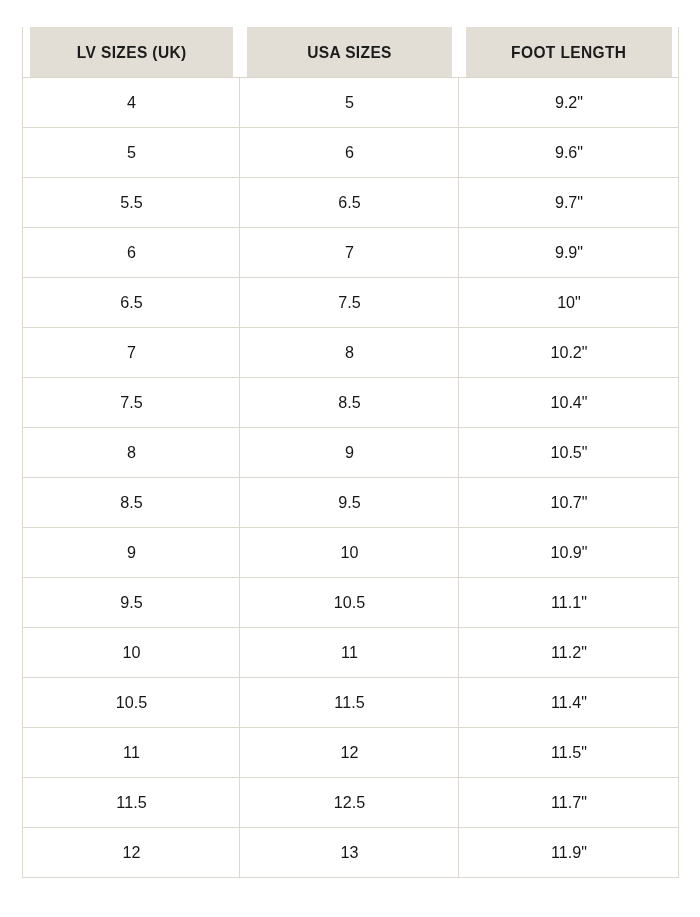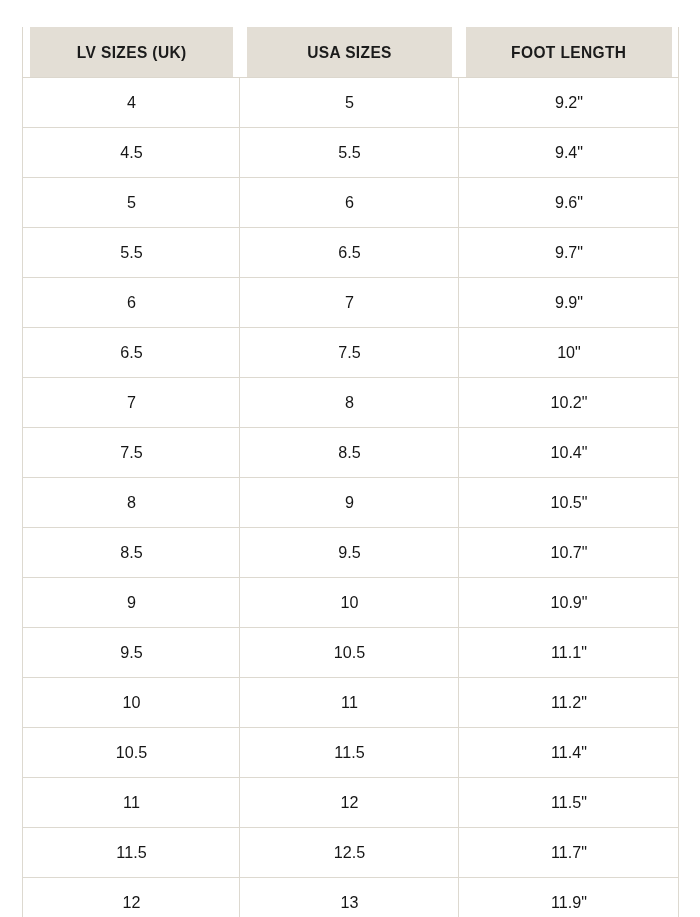--- a/index.html
+++ b/index.html
@@ -102,25 +102,20 @@
         </tr>
       </thead>
       <tbody id="table-body">
 
       <tr class="data-row">
             <td><span class="cell-text">4</span></td>
             <td><span class="cell-text">5</span></td>
             <td><span class="cell-text">9.2"</span></td>
           </tr>
           <tr class="data-row">
-            <td><span class="cell-text">4.5</span></td>
-            <td><span class="cell-text">5.5</span></td>
-            <td><span class="cell-text">9.4"</span></td>
-          </tr>
-          <tr class="data-row">
             <td><span class="cell-text">5</span></td>
             <td><span class="cell-text">6</span></td>
             <td><span class="cell-text">9.6"</span></td>
           </tr>
           <tr class="data-row">
             <td><span class="cell-text">5.5</span></td>
             <td><span class="cell-text">6.5</span></td>
             <td><span class="cell-text">9.7"</span></td>
           </tr>
           <tr class="data-row">

